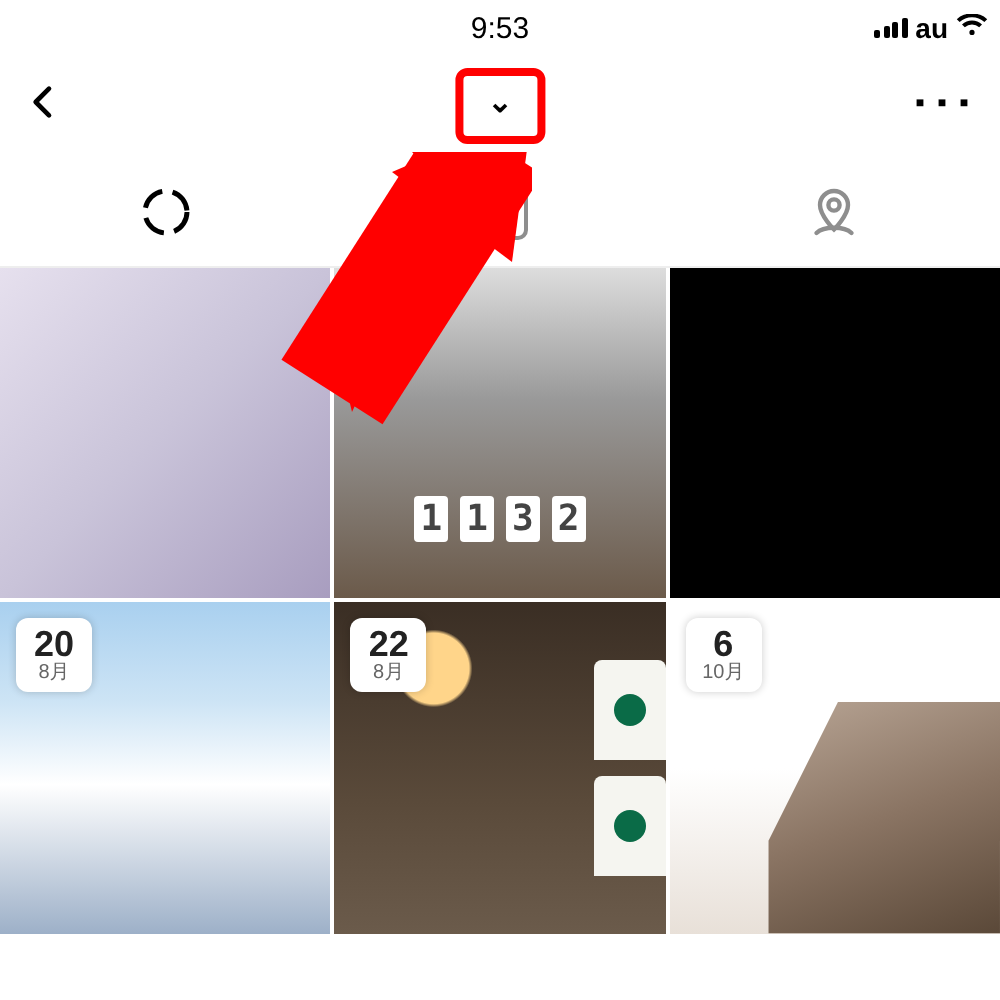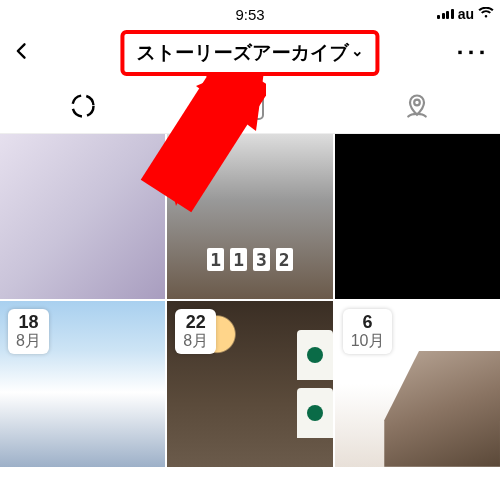--- a/index.html
+++ b/index.html
@@ -32,21 +32,21 @@
   .c3 { background: #000; }
   .c4 { background: linear-gradient(180deg,#a9d0ef 0%,#cde4f5 30%,#fff 55%,#9db0c8 100%); }
   .c5 { background: radial-gradient(circle at 30% 20%, #ffd58a 0 10%, transparent 11%), linear-gradient(180deg,#3a2e24 0%,#5a4a3a 60%,#6b5b4b 100%); display:flex; align-items:flex-end; justify-content:center; gap:8px; padding-bottom:0;flex-direction:column;}
   .c5 .cup { width:36px; height:50px; background:#f5f5f0; border-radius:4px 4px 0 0; position:relative; }
   .c5 .cup::after{ content:""; position:absolute; top:35%; left:50%; transform:translateX(-50%); width:16px; height:16px; border-radius:50%; background:#0a6b47;}
   .c6 { background: linear-gradient(180deg,#fff 0%, #fff 50%, #e8e0d8 100%); position:relative;}
   .c6::after{ content:""; position:absolute; right:0; bottom:0; width:70%; height:70%; background: linear-gradient(160deg,#b8a595 0%,#8a7463 50%,#5a4838 100%); clip-path: polygon(30% 0,100% 0,100% 100%,0 100%,0 60%);}
 
   .date-badge { position:absolute; top:8px; left:8px; background:#fff; border-radius:6px; padding:4px 8px 3px; box-shadow:0 0 4px rgba(0,0,0,.2); text-align:center; min-width:38px;}
   .date-badge .day { font-size:18px; font-weight:700; line-height:1; color:#222;}
-  .date-badge .mon { font-size:16px; color:#666; line-height:1.2;}
+  .date-badge .mon { font-size:10px; color:#666; line-height:1.2;}
 
   .arrow-anno { position:absolute; top:76px; left:106px; pointer-events:none; z-index:50;}
   .arrow-anno svg { width:160px; height:150px; }
 
   .pin-icon{ width:28px; height:28px;}
   .story-ring{ width:28px; height:28px;}
   .batt { width:26px; height:13px; border:1.5px solid #000; border-radius:3px; position:relative;}
   .batt::after{content:"";position:absolute;right:-4px;top:3px;width:2.5px;height:5px;background:#000;border-radius:0 2px 2px 0;}
   .batt .fill{position:absolute;left:1px;top:1px;bottom:1px;width:35%;background:#39d25a;border-radius:1.5px;}
 </style>
@@ -73,21 +73,20 @@
 
 <div class="nav">
   <div class="nav-back">
     <svg viewBox="0 0 24 24">
         <path d="M15 4l-8 8 8 8" stroke="#000" stroke-width="2.8" fill="none" stroke-linecap="round" stroke-linejoin="round"></path>
       </svg>
   </div>
   <div class="nav-title-wrap">
     <div class="nav-title-box">
       <div class="nav-title">
-        <span>ストーリーズアーカイブ</span>
         <span style="font-size:15px; transform:translateY(-2px);">⌄</span>
       </div>
     </div>
   </div>
   <div class="nav-more">･･･</div>
 </div>
 
 <div class="toolbar">
   <div class="toolbar-item">
     <svg class="story-ring" viewBox="0 0 32 32">
@@ -113,21 +112,21 @@
   <div class="cell c2">
     <span class="digit">1</span>
     <span class="digit">1</span>
     <span class="digit">3</span>
     <span class="digit">2</span>
   </div>
   <div class="cell c3"></div>
 
   <div class="cell c4">
     <div class="date-badge">
-      <div class="day">18</div>
+      <div class="day">20</div>
       <div class="mon">8月</div>
     </div>
   </div>
   <div class="cell c5">
     <div class="date-badge">
       <div class="day">22</div>
       <div class="mon">8月</div>
     </div>
     <div class="cup"></div>
     <div class="cup"></div>

